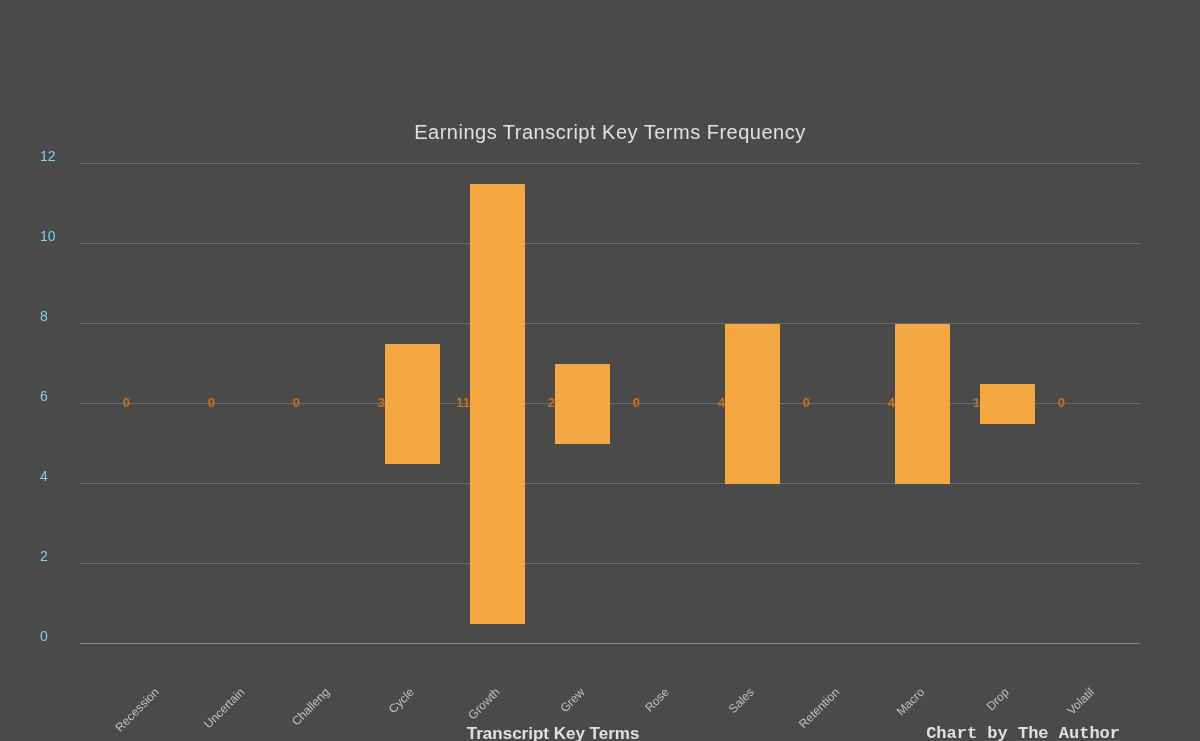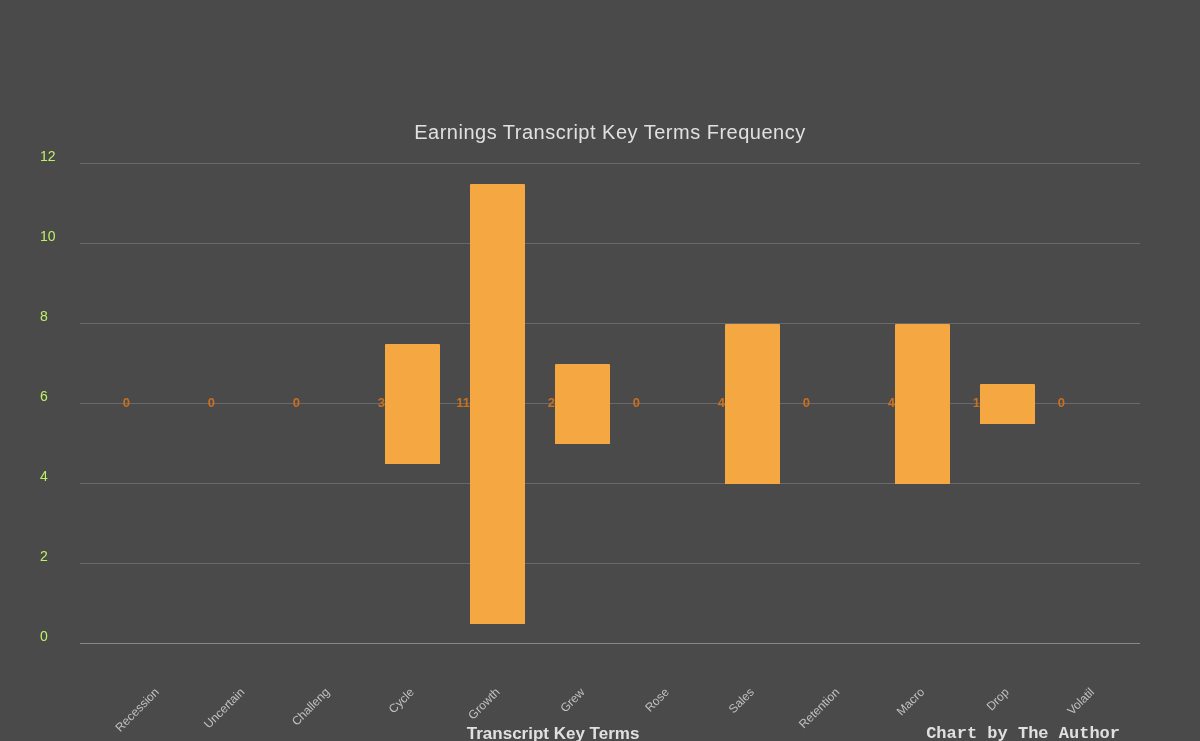--- a/index.html
+++ b/index.html
@@ -37,21 +37,21 @@
       top: 0; left: 0; right: 0; bottom: 0;
     }
     .grid-line {
       position: absolute;
       left: 0; right: 0;
       border-top: 1px solid #6a6a6a;
       display: flex;
       align-items: center;
     }
     .grid-label {
-      color: #bef264;
+      color: #7dd3fc;
       font-size: 14px;
       position: absolute;
       left: -40px;
       transform: translateY(-50%);
     }
     .bars-area {
       position: absolute;
       top: 0; left: 0; right: 0; bottom: 0;
       display: flex;
       align-items: flex-end;

